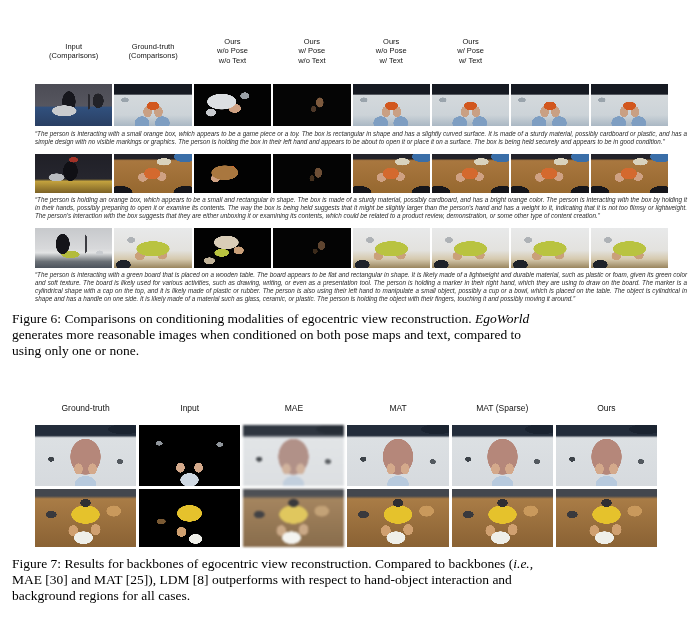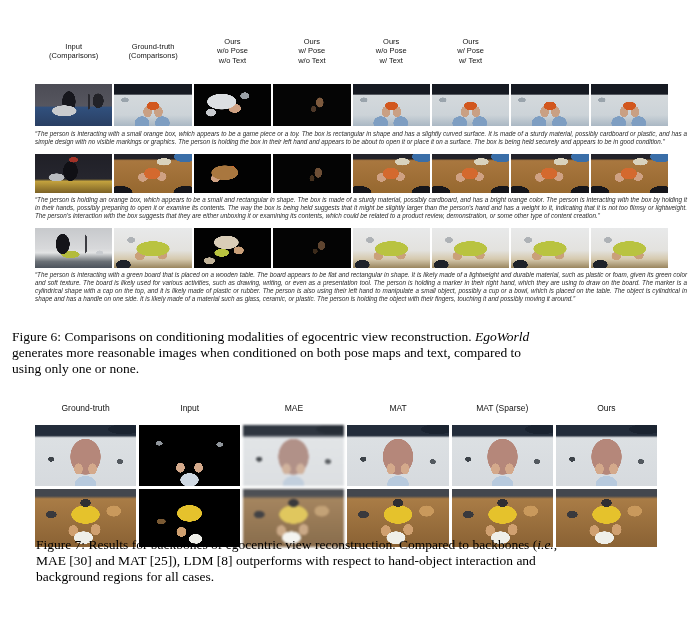--- a/index.html
+++ b/index.html
@@ -25,21 +25,21 @@
   .blurry{filter:blur(1.1px) saturate(.72) contrast(.92) brightness(1.06);}
 
   
   .quote{position:absolute;left:35px;width:652px;margin:0;
          font:italic 6.3px/8.1px "Liberation Sans",sans-serif;color:#2a2a2a;text-align:justify;}
   #q1{top:130px;} #q2{top:196px;} #q3{top:271px;}
 
   
   .figcap{position:absolute;left:12px;width:524px;margin:0;
           font:13.5px/15.8px "Liberation Serif",serif;color:#000;}
-  #f6cap{top:329px;} #f7cap{top:537px;margin-left:24px;}
+  #f6cap{top:311px;} #f7cap{top:556px;}
 
   
   .sc-exo1{background:
     radial-gradient(ellipse 20px 9px at 38% 64%, #c9cbce 60%, transparent 62%),
     radial-gradient(ellipse 11px 17px at 44% 42%, #17171d 60%, transparent 62%),
     radial-gradient(ellipse 2px 13px at 70% 42%, #2a2a30 60%, transparent 66%),
     radial-gradient(ellipse 9px 12px at 82% 40%, #222228 60%, transparent 62%),
     linear-gradient(180deg,#4c4c55 0%,#56565f 52%,#31507d 56%,#293f63 100%);}
   .sc-ego1{background:
     radial-gradient(ellipse 9px 6px at 50% 52%, #d2571e 70%, transparent 72%),

